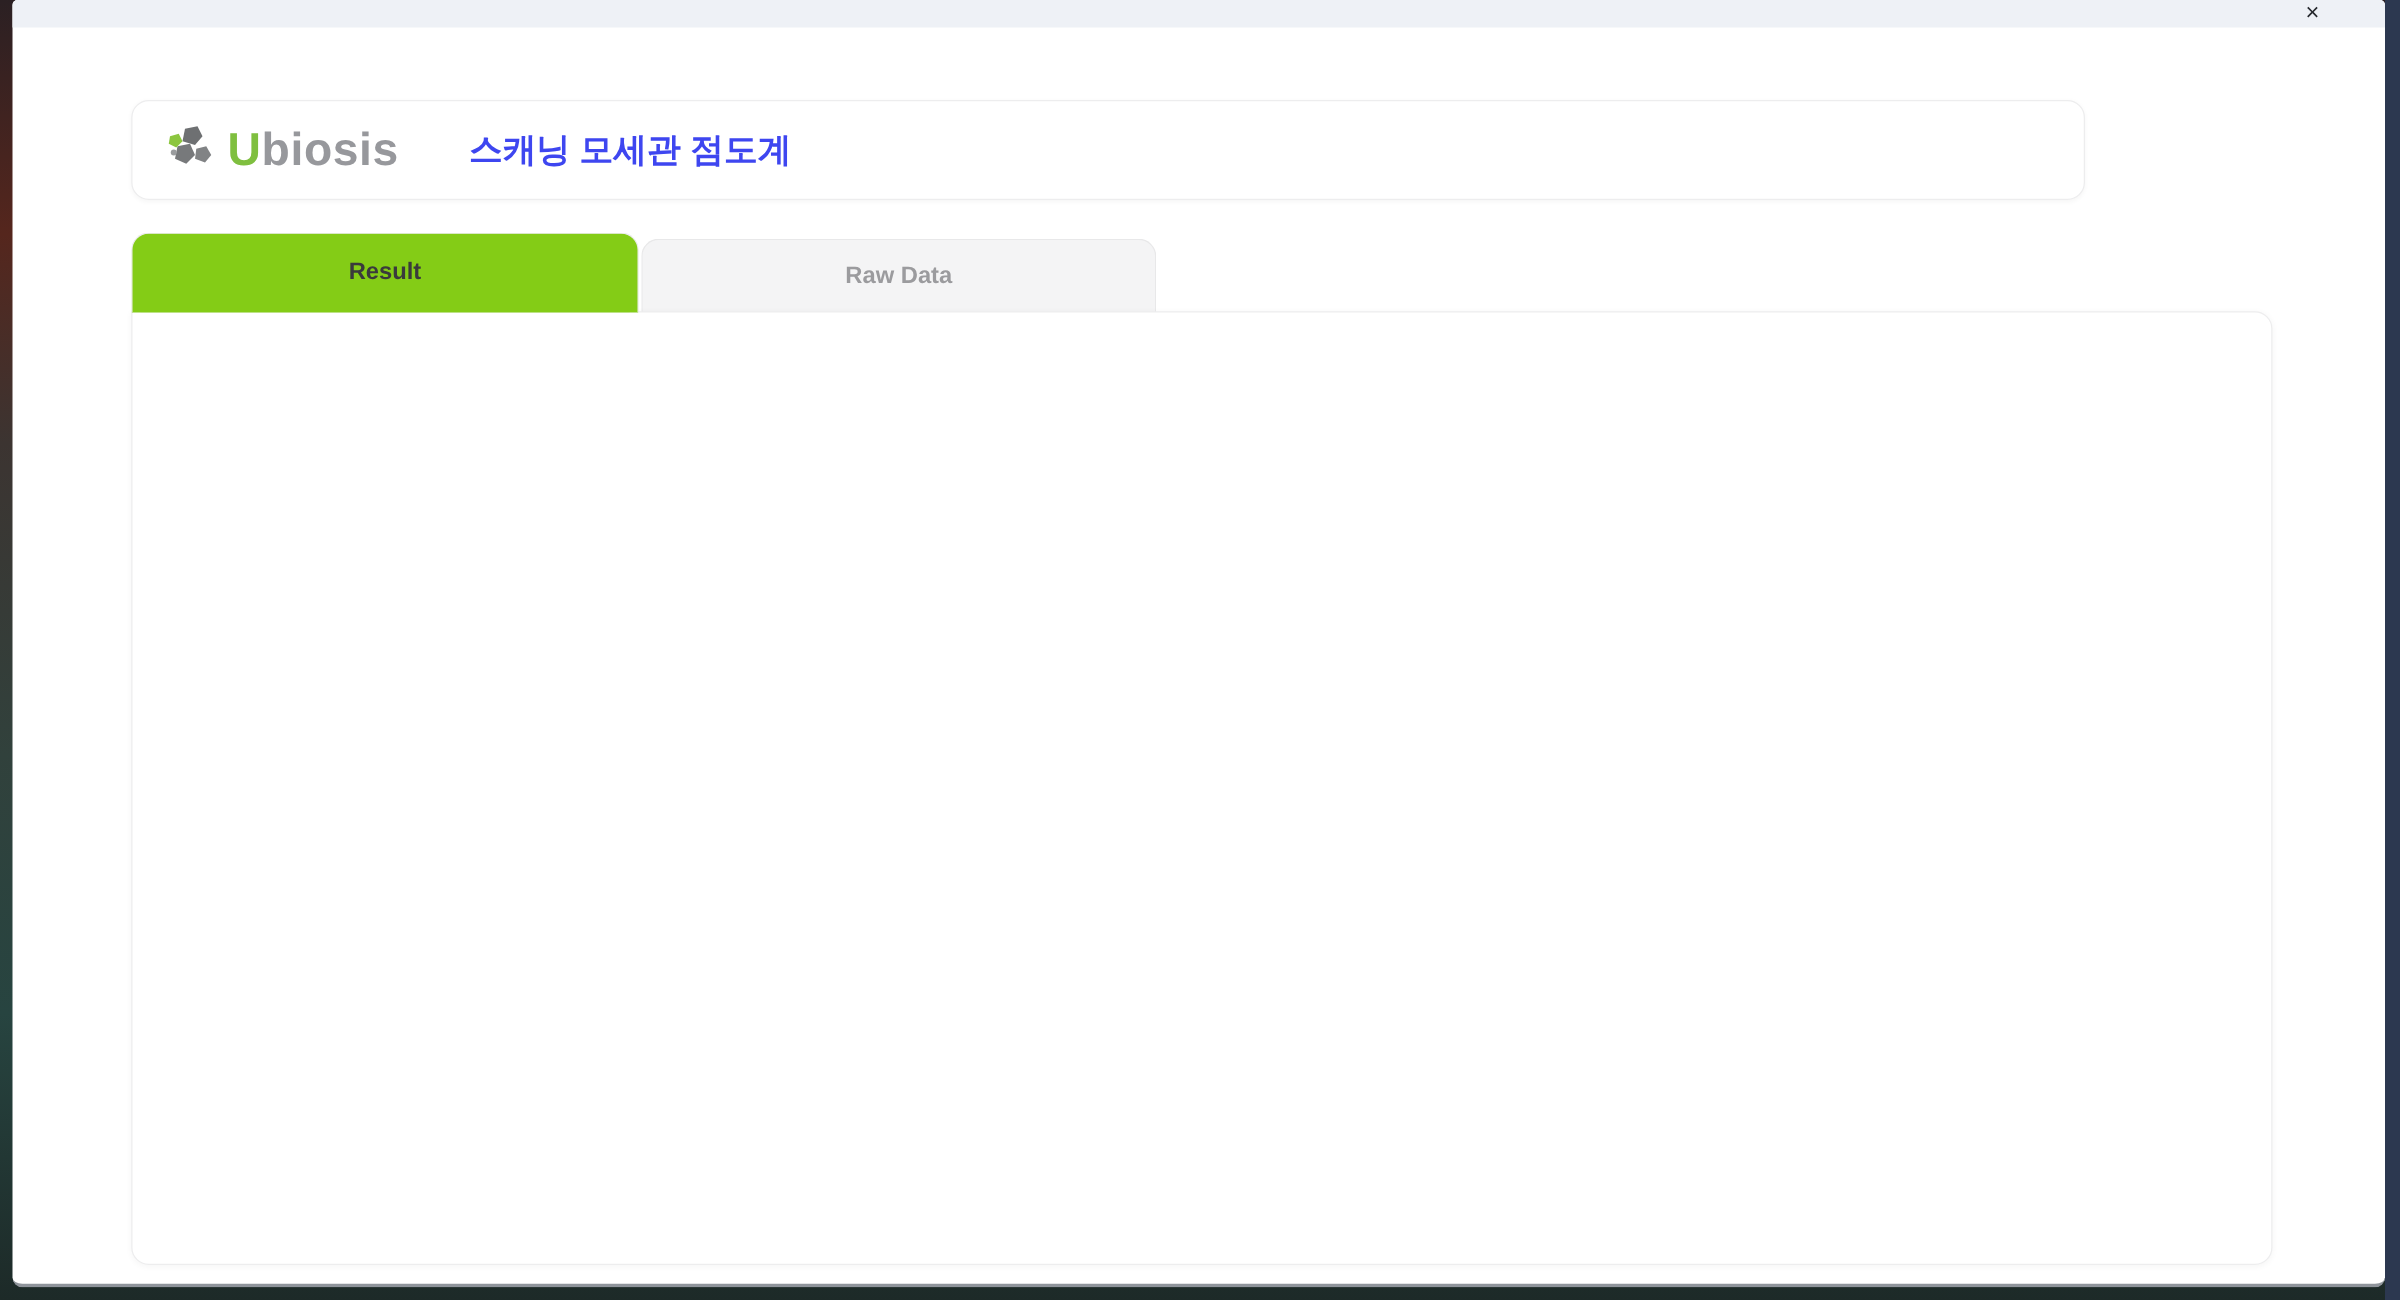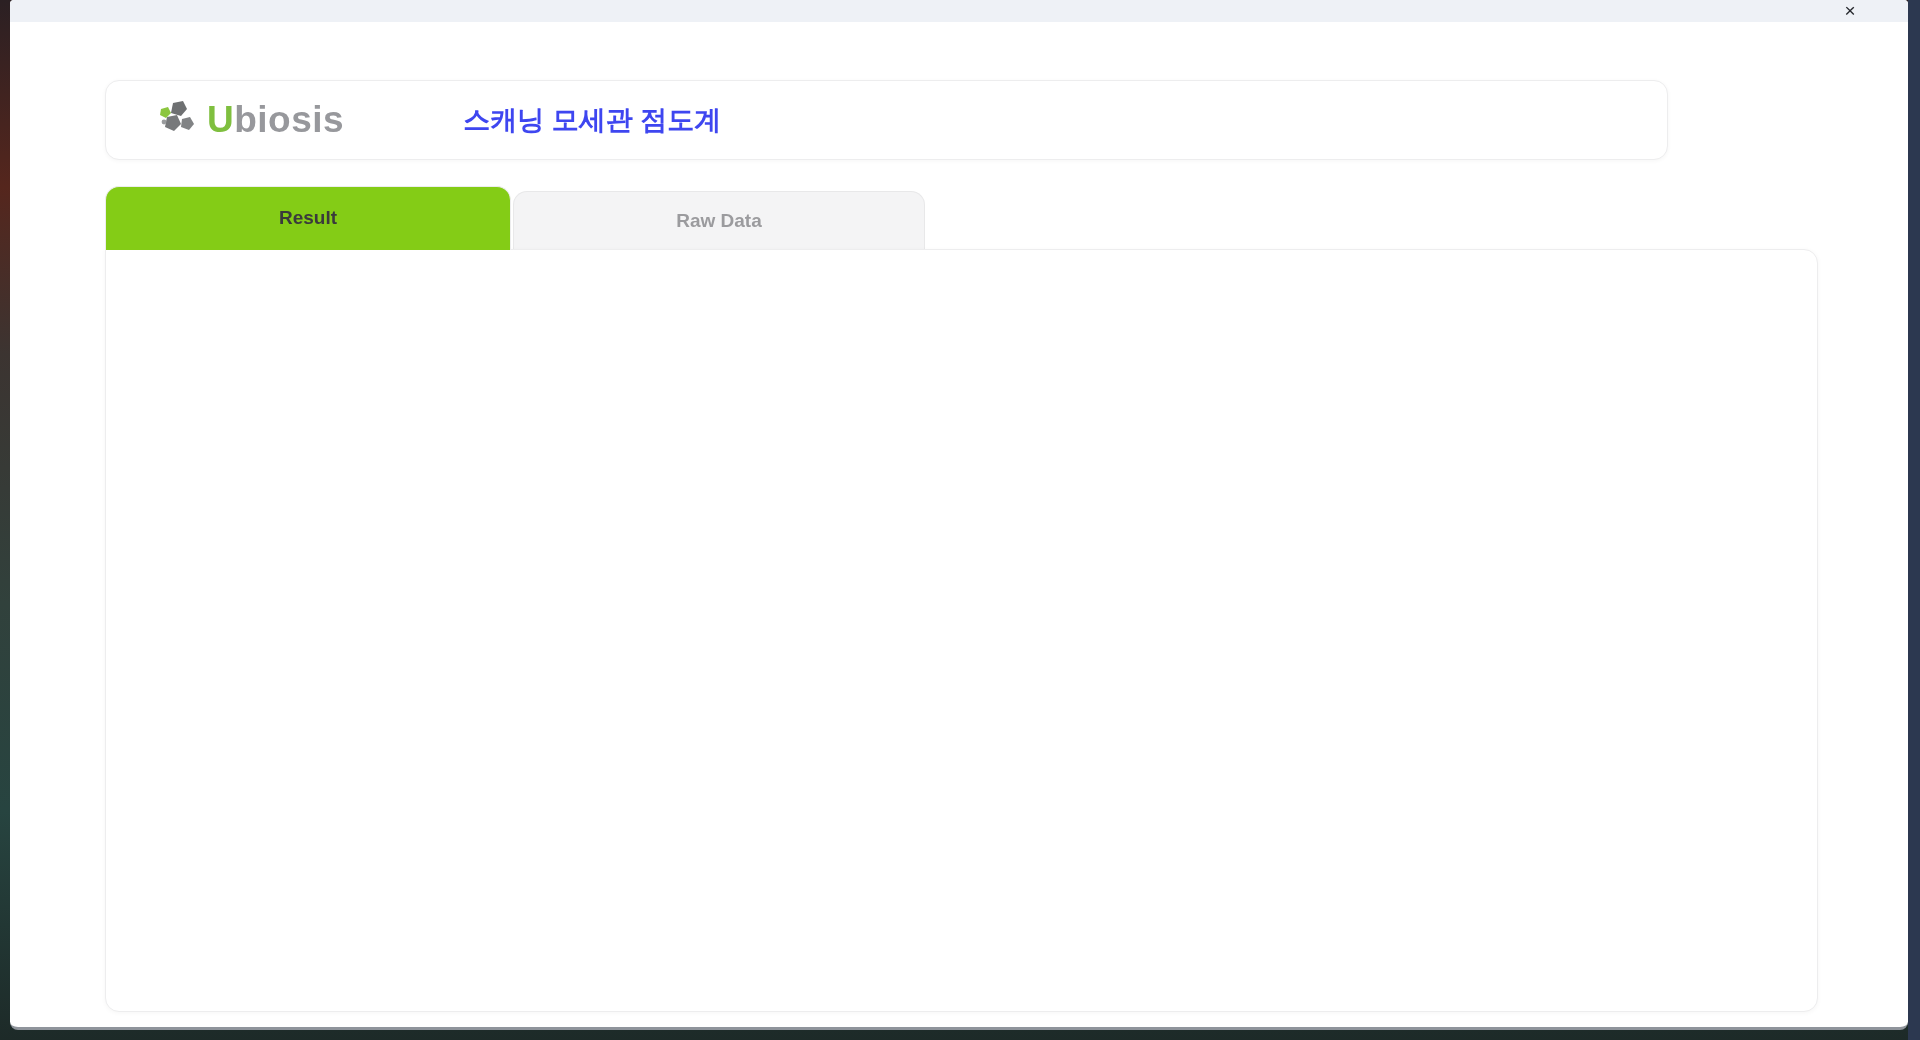--- a/index.html
+++ b/index.html
@@ -20,27 +20,27 @@
     background:#eef1f6; border-radius:4px 4px 0 0;
   }
   .close-x {
     position:absolute; right:46px; top:0; width:24px; height:22px;
     font-size:19px; line-height:21px; text-align:center; color:#26292e; cursor:pointer;
   }
   .header-card {
     position:absolute; left:95px; top:80px; width:1563px; height:80px;
     background:#fff; border:1px solid #ededee; border-radius:14px;
     box-shadow:0 1px 4px rgba(0,0,0,0.04);
-    display:flex; align-items:center; padding-left:49px;
+    display:flex; align-items:center; padding-left:24px;
   }
   .logo { display:flex; align-items:center; gap:6px; }
   .logo-text { font-size:37px; font-weight:600; letter-spacing:0.5px; }
   .logo-u { color:#7fbf3f; }
   .logo-rest { color:#97989c; }
-  .app-title { margin-left:119px; font-size:27px; font-weight:700; color:#3e46f0; }
+  .app-title { margin-left:56px; font-size:27px; font-weight:700; color:#3e46f0; }
   .tab {
     position:absolute; text-align:center; cursor:pointer;
     border-radius:14px 14px 0 0; font-size:19px;
   }
   .tab-active {
     left:95px; top:186px; width:406px; height:64px; line-height:62px;
     background:#84cc16; border:1px solid #ededee; border-bottom:none;
     color:#3a3a3c; font-weight:700; z-index:3;
   }
   .tab-inactive {

